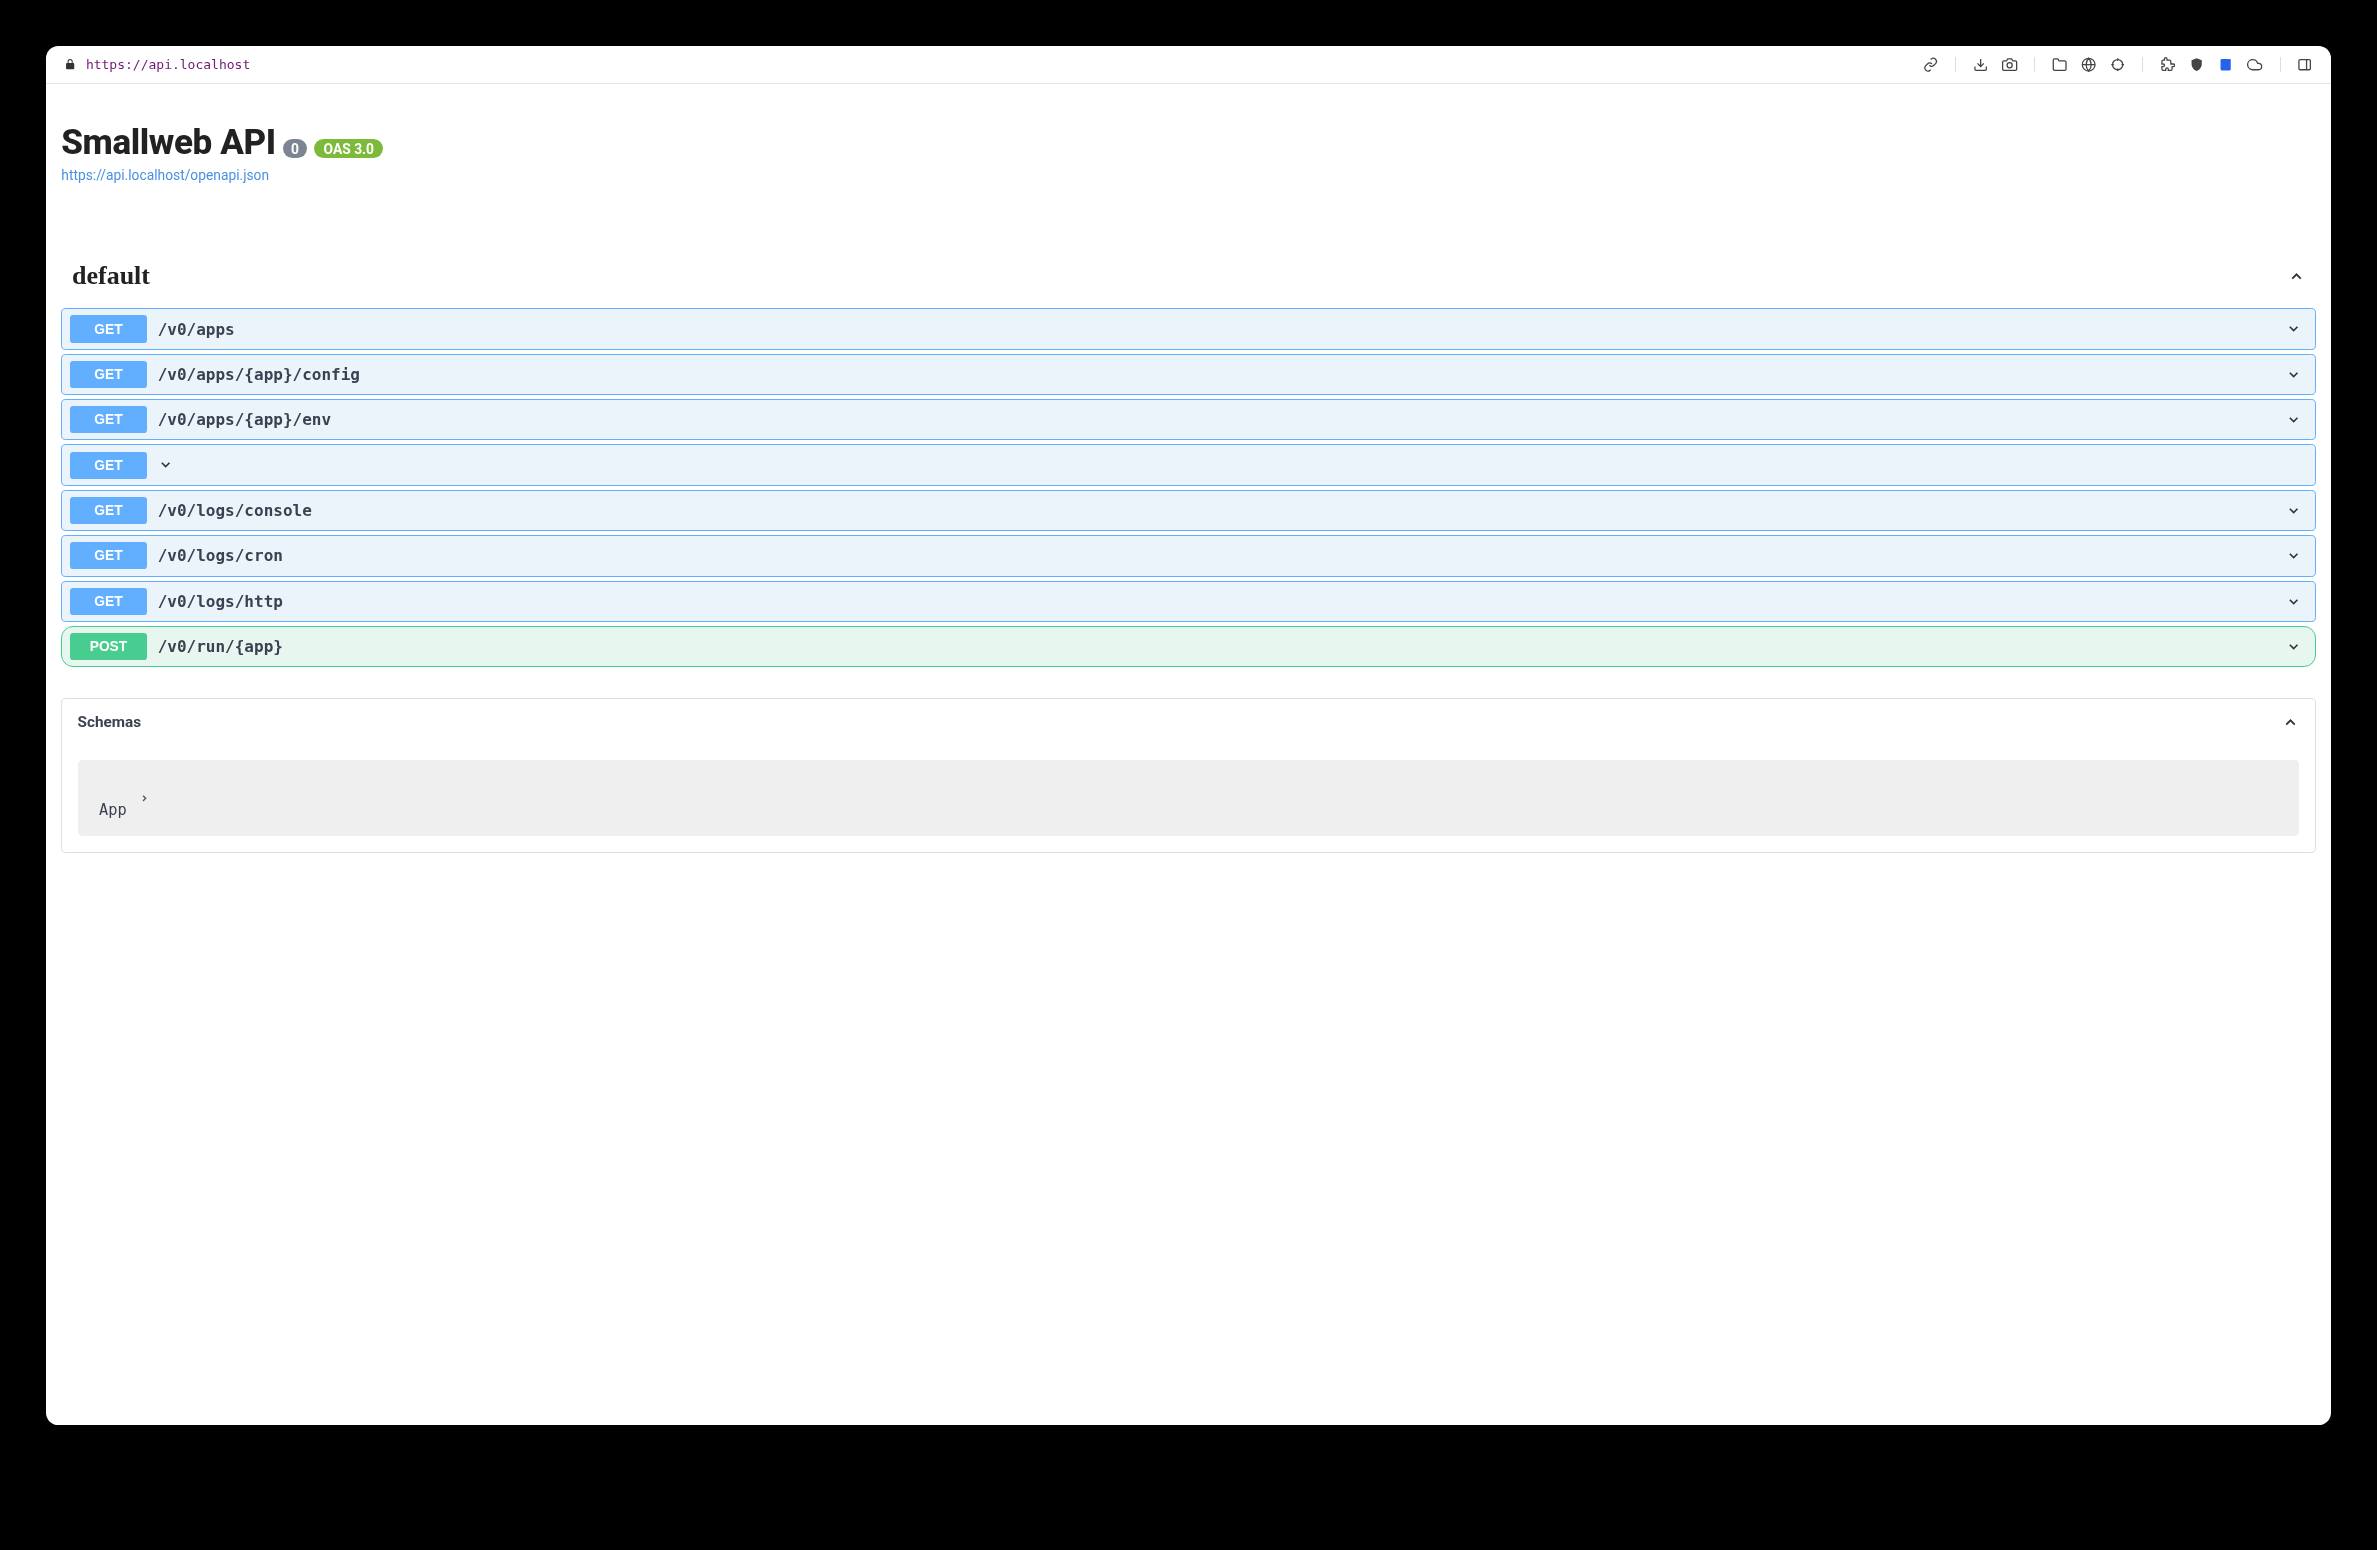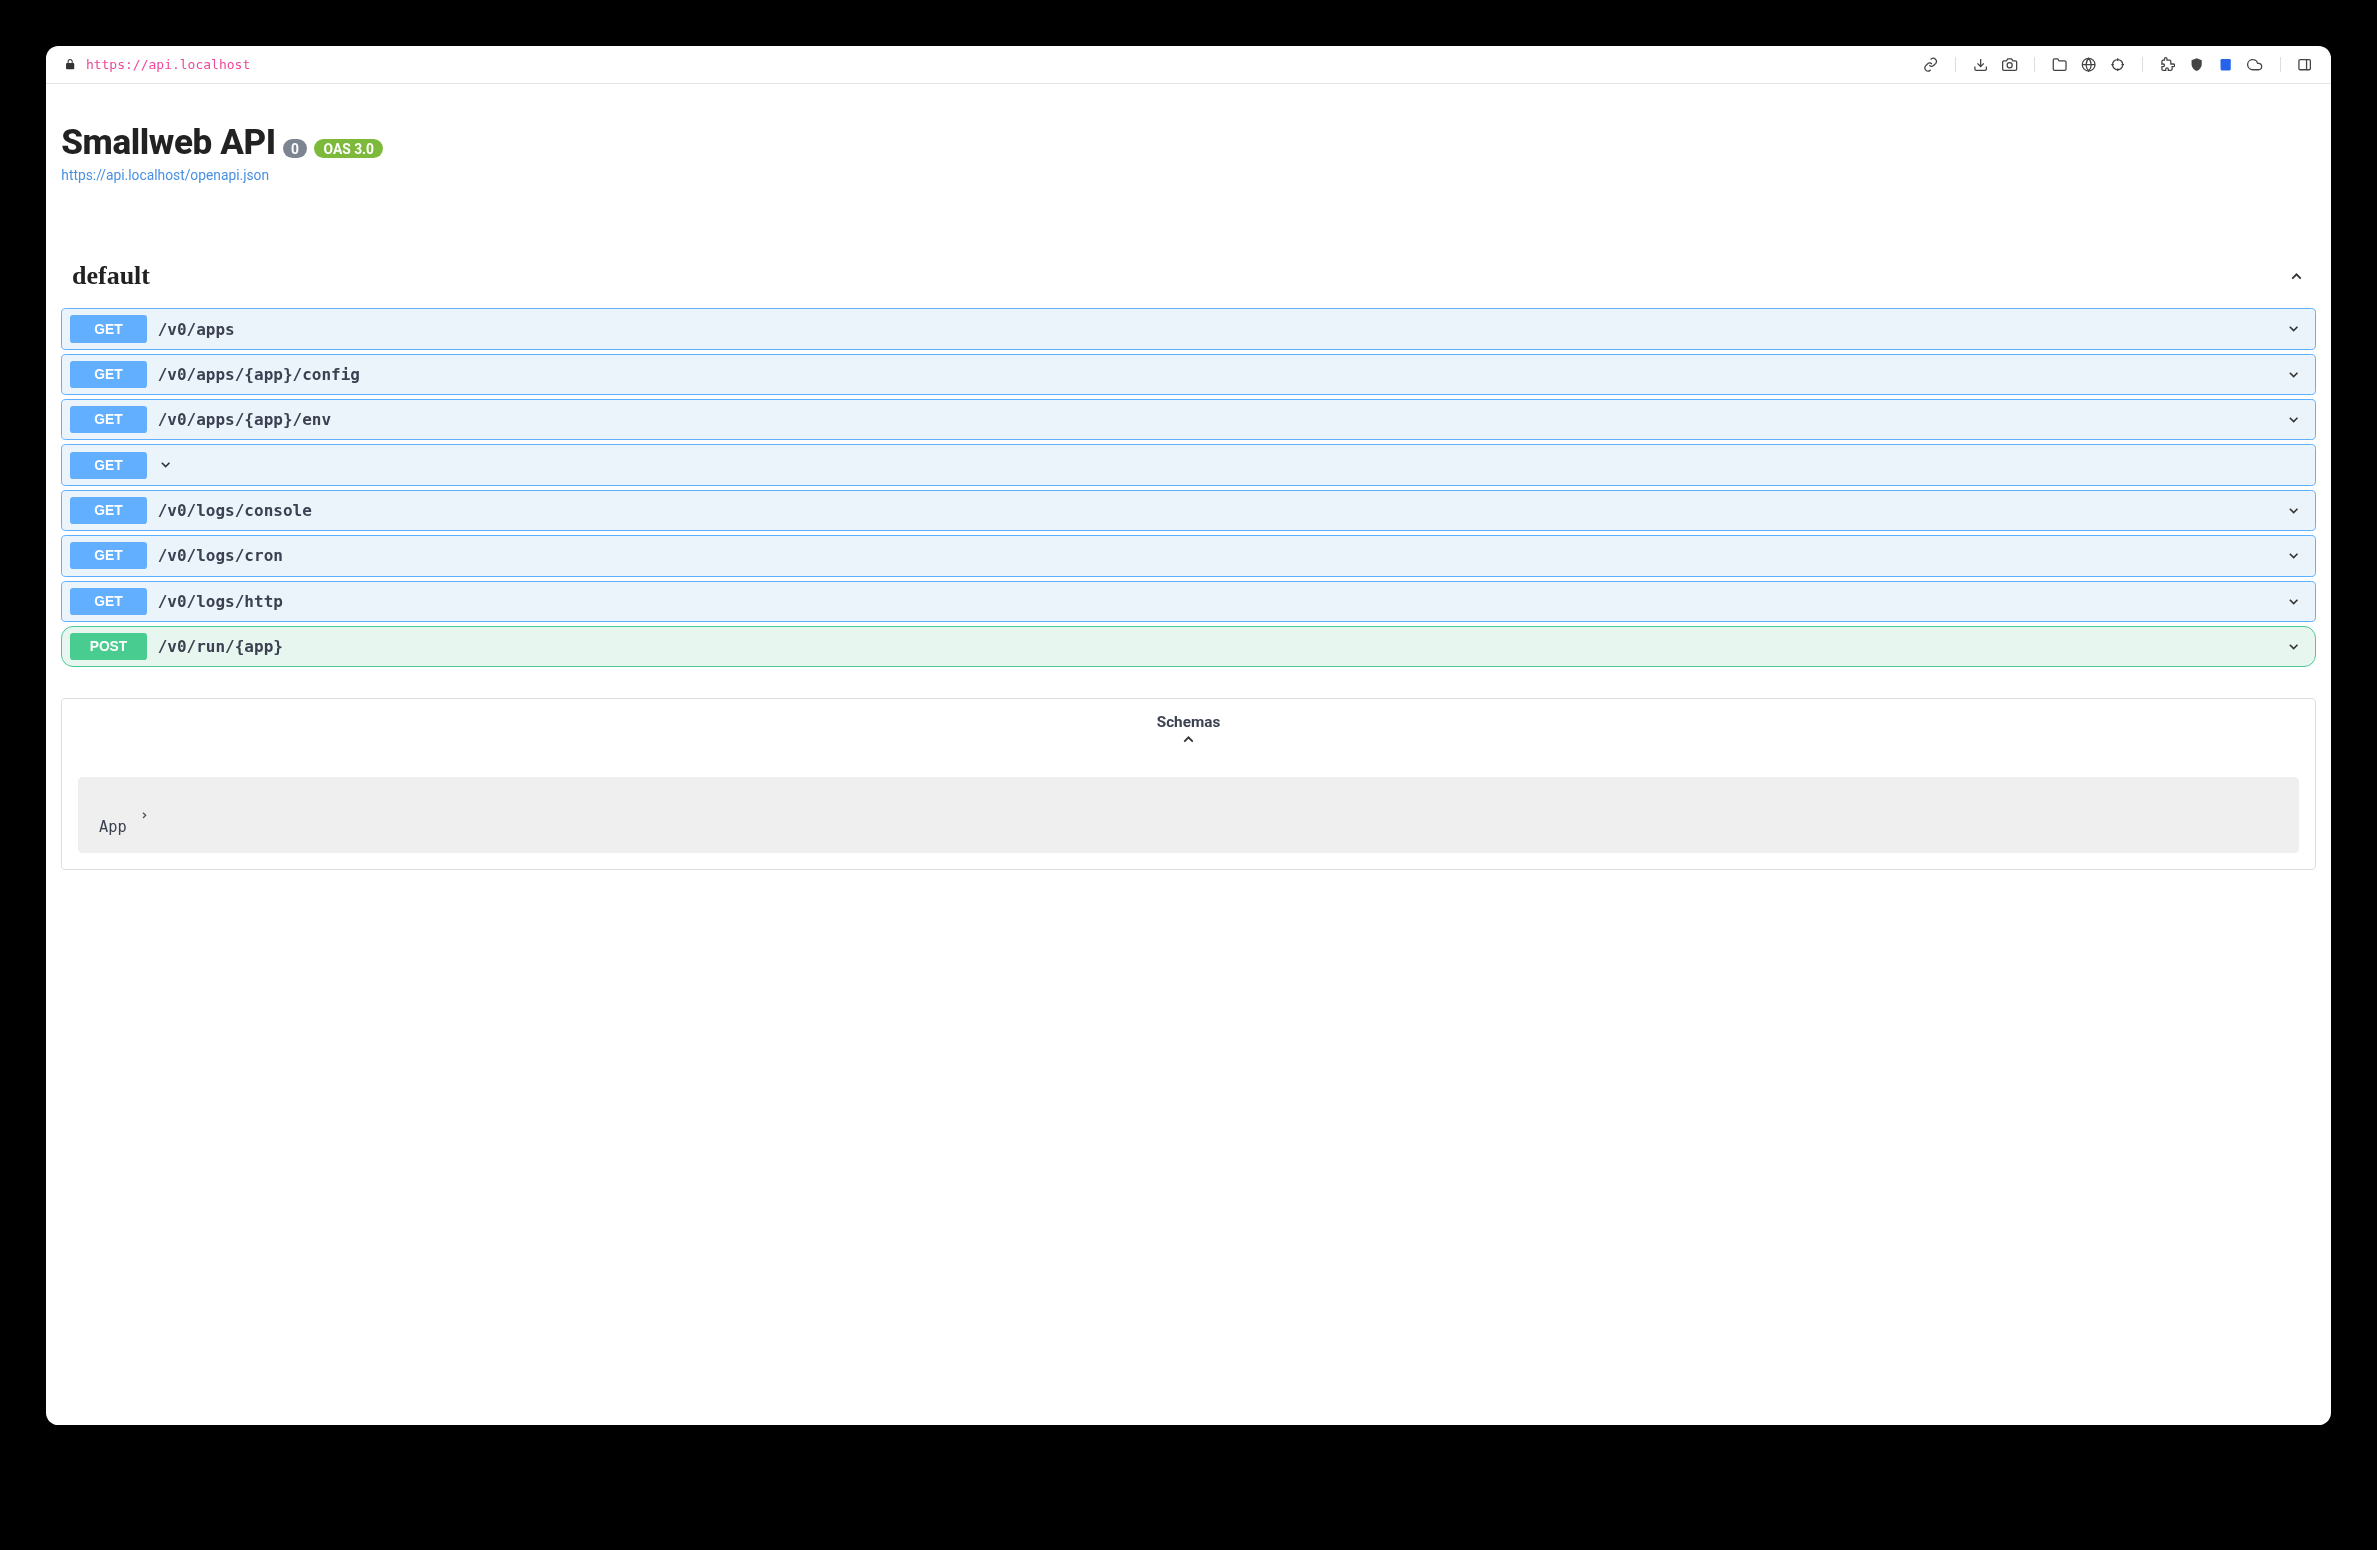--- a/index.html
+++ b/index.html
@@ -20,21 +20,21 @@
   display: flex;
   align-items: center;
   padding: 10.7px 18.4px;
   border-bottom: 0.8px solid #e5e5e5;
   gap: 9.2px;
 }
 .lock-icon { width: 12.3px; height: 12.3px; color: #333; }
 .url-text {
   font-family: "SF Mono", Monaco, Consolas, monospace;
   font-size: 13px;
-  color: #ec4899;
+  color: #701a75;
   flex: 1;
 }
 .toolbar-icons {
   display: flex;
   align-items: center;
   gap: 13.8px;
 }
 .toolbar-icons .sep {
   width: 0.8px;
   height: 15.3px;
@@ -149,21 +149,20 @@
 }
 .schemas-header {
   display: flex;
   align-items: center;
   justify-content: space-between;
   padding: 13.8px 15.3px;
   font-size: 15.3px;
   font-weight: 700;
   color: #3b4151;
   cursor: pointer;
-  flex-direction: column;
 }
 .schemas-body { padding: 15.3px; }
 .schema-item {
   background: #efefef;
   border-radius: 4.6px;
   padding: 17px 21.4px;
   display: flex;
   align-items: center;
   gap: 12.3px;
   cursor: pointer;

